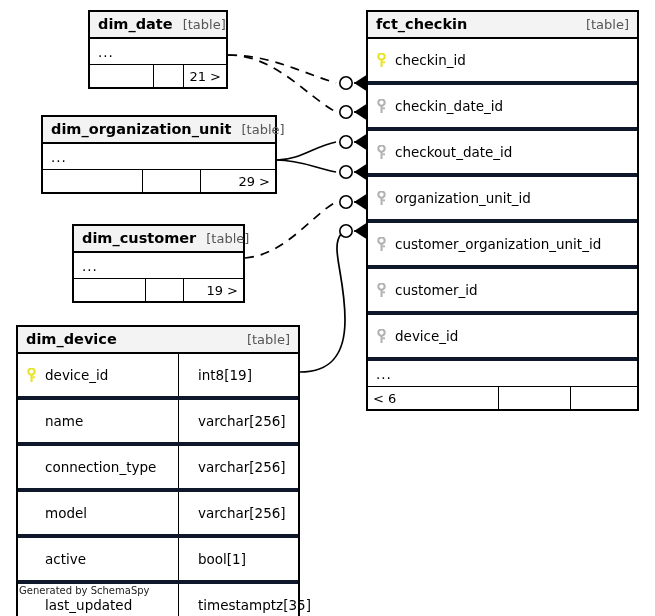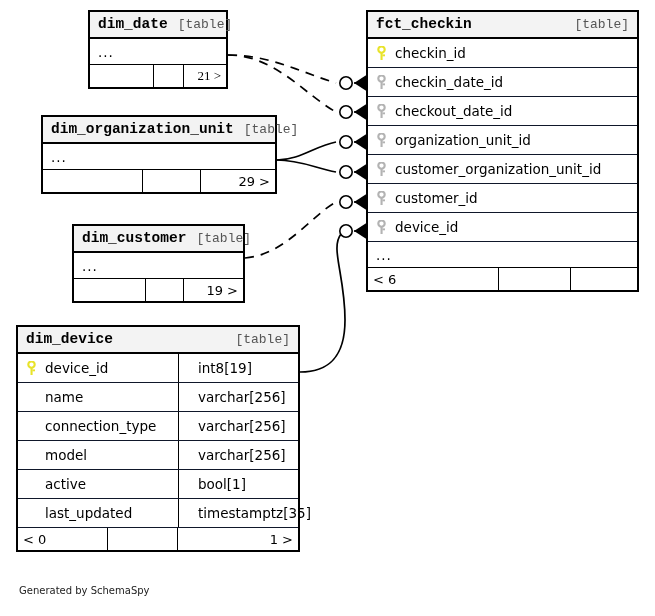--- a/index.html
+++ b/index.html
@@ -37,39 +37,38 @@
   }
   .tbl-header {
     display: flex;
     align-items: center;
     justify-content: space-between;
     background: #f3f3f3;
     border-bottom: 2px solid #000000;
     padding: 2px 8px 3px 8px;
     box-sizing: border-box;
     height: 27px;
-    font-family: Liberation Mono, monospace;
   }
   .tbl-name {
     font-weight: bold;
     font-size: 14.5px;
     color: #000000;
     white-space: nowrap;
   }
   .tbl-kind {
     font-size: 13px;
     color: #555555;
     margin-left: 10px;
     white-space: nowrap;
   }
   .row {
     display: flex;
     align-items: center;
-    height: 29px;
-    border-bottom: 1px solid #0f172a;
+    height: 46px;
+    border-bottom: 4px solid #0f172a;
     box-sizing: border-box;
     background: #ffffff;
   }
   .row-name {
     display: flex;
     align-items: center;
     font-size: 13.5px;
     color: #000000;
     padding-left: 8px;
     box-sizing: border-box;
@@ -169,21 +168,21 @@
 
   <div class="table-box" style="left:88px; top:10px; width:140px;">
     <div class="tbl-header">
       <span class="tbl-name">dim_date</span>
       <span class="tbl-kind">[table]</span>
     </div>
     <div class="ellipsis-row">...</div>
     <div class="footer">
       <div class="fcell left" style="flex:0 0 64px;"></div>
       <div class="fcell" style="flex:0 0 30px;"></div>
-      <div class="fcell right" style="flex:1 1 auto;font-family:Liberation Serif, serif;">21 &gt;</div>
+      <div class="fcell right" style="flex:1 1 auto;">21 &gt;</div>
     </div>
   </div>
 
   <div class="table-box" style="left:41px; top:115px; width:236px;">
     <div class="tbl-header">
       <span class="tbl-name">dim_organization_unit</span>
       <span class="tbl-kind">[table]</span>
     </div>
     <div class="ellipsis-row">...</div>
     <div class="footer">

